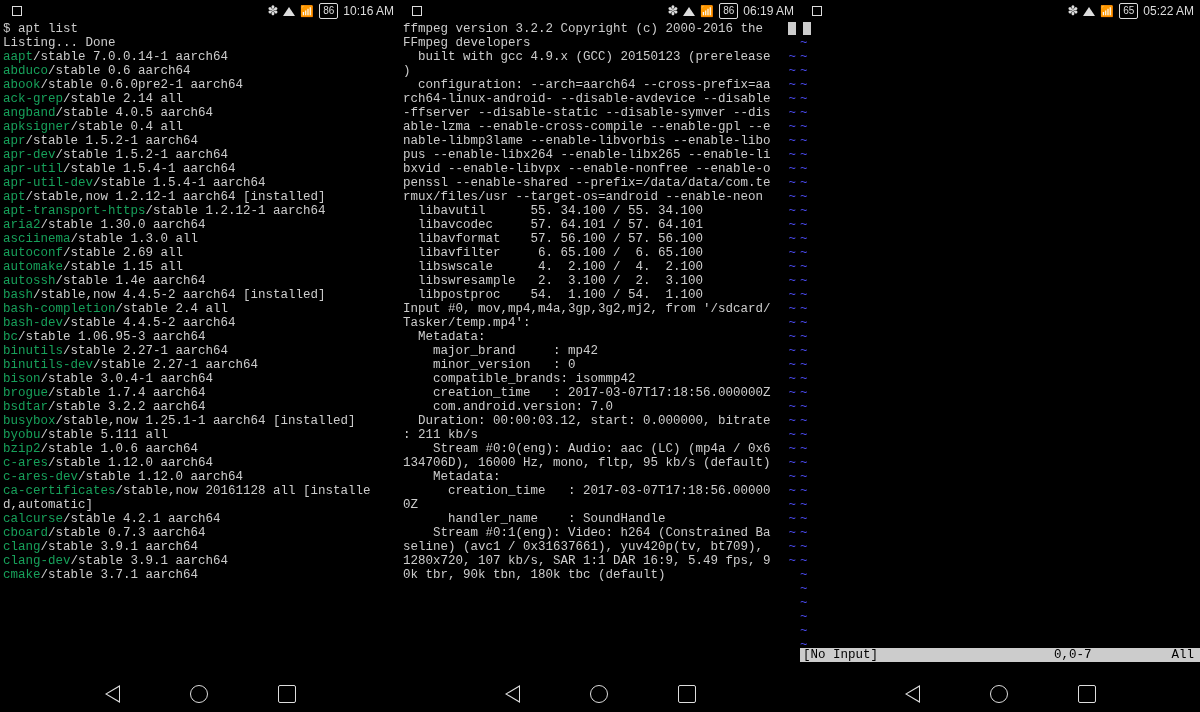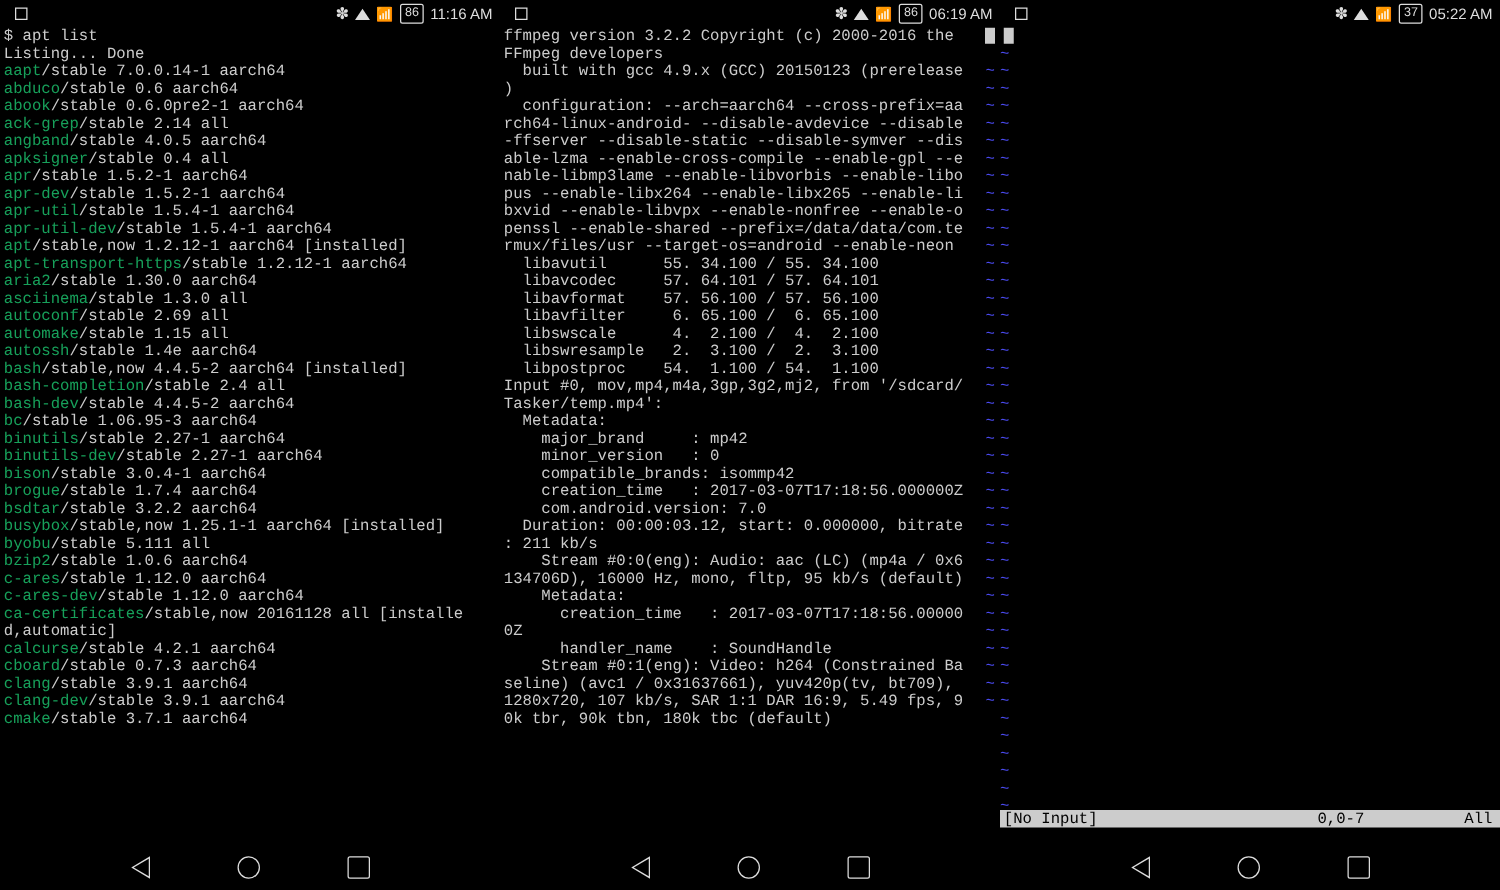--- a/index.html
+++ b/index.html
@@ -128,36 +128,36 @@
 </head>
 <body>
 
 <div class="status-bars">
   <div class="status-bar">
     <span class="left-icon"></span>
     <span class="bt"></span>
     <span class="wf"></span>
     <span class="sig"></span>
     <span class="batt">86</span>
-    <span>11:16 AM</span>
+    <span>10:16 AM</span>
   </div>
   <div class="status-bar">
     <span class="left-icon"></span>
     <span class="bt"></span>
     <span class="wf"></span>
     <span class="sig"></span>
     <span class="batt">86</span>
     <span>06:19 AM</span>
   </div>
   <div class="status-bar">
     <span class="left-icon"></span>
     <span class="bt"></span>
     <span class="wf"></span>
     <span class="sig"></span>
-    <span class="batt">37</span>
+    <span class="batt">65</span>
     <span>05:22 AM</span>
   </div>
 </div>
 
 <div class="columns">
   <div class="col" id="col1"><div><span class="txt">$ apt list</span></div><div><span class="txt">Listing... Done</span></div><div><span class="pkg">aapt</span><span class="txt">/stable 7.0.0.14-1 aarch64</span></div><div><span class="pkg">abduco</span><span class="txt">/stable 0.6 aarch64</span></div><div><span class="pkg">abook</span><span class="txt">/stable 0.6.0pre2-1 aarch64</span></div><div><span class="pkg">ack-grep</span><span class="txt">/stable 2.14 all</span></div><div><span class="pkg">angband</span><span class="txt">/stable 4.0.5 aarch64</span></div><div><span class="pkg">apksigner</span><span class="txt">/stable 0.4 all</span></div><div><span class="pkg">apr</span><span class="txt">/stable 1.5.2-1 aarch64</span></div><div><span class="pkg">apr-dev</span><span class="txt">/stable 1.5.2-1 aarch64</span></div><div><span class="pkg">apr-util</span><span class="txt">/stable 1.5.4-1 aarch64</span></div><div><span class="pkg">apr-util-dev</span><span class="txt">/stable 1.5.4-1 aarch64</span></div><div><span class="pkg">apt</span><span class="txt">/stable,now 1.2.12-1 aarch64 [installed]</span></div><div><span class="pkg">apt-transport-https</span><span class="txt">/stable 1.2.12-1 aarch64</span></div><div><span class="pkg">aria2</span><span class="txt">/stable 1.30.0 aarch64</span></div><div><span class="pkg">asciinema</span><span class="txt">/stable 1.3.0 all</span></div><div><span class="pkg">autoconf</span><span class="txt">/stable 2.69 all</span></div><div><span class="pkg">automake</span><span class="txt">/stable 1.15 all</span></div><div><span class="pkg">autossh</span><span class="txt">/stable 1.4e aarch64</span></div><div><span class="pkg">bash</span><span class="txt">/stable,now 4.4.5-2 aarch64 [installed]</span></div><div><span class="pkg">bash-completion</span><span class="txt">/stable 2.4 all</span></div><div><span class="pkg">bash-dev</span><span class="txt">/stable 4.4.5-2 aarch64</span></div><div><span class="pkg">bc</span><span class="txt">/stable 1.06.95-3 aarch64</span></div><div><span class="pkg">binutils</span><span class="txt">/stable 2.27-1 aarch64</span></div><div><span class="pkg">binutils-dev</span><span class="txt">/stable 2.27-1 aarch64</span></div><div><span class="pkg">bison</span><span class="txt">/stable 3.0.4-1 aarch64</span></div><div><span class="pkg">brogue</span><span class="txt">/stable 1.7.4 aarch64</span></div><div><span class="pkg">bsdtar</span><span class="txt">/stable 3.2.2 aarch64</span></div><div><span class="pkg">busybox</span><span class="txt">/stable,now 1.25.1-1 aarch64 [installed]</span></div><div><span class="pkg">byobu</span><span class="txt">/stable 5.111 all</span></div><div><span class="pkg">bzip2</span><span class="txt">/stable 1.0.6 aarch64</span></div><div><span class="pkg">c-ares</span><span class="txt">/stable 1.12.0 aarch64</span></div><div><span class="pkg">c-ares-dev</span><span class="txt">/stable 1.12.0 aarch64</span></div><div><span class="pkg">ca-certificates</span><span class="txt">/stable,now 20161128 all [installe</span></div><div><span class="txt">d,automatic]</span></div><div><span class="pkg">calcurse</span><span class="txt">/stable 4.2.1 aarch64</span></div><div><span class="pkg">cboard</span><span class="txt">/stable 0.7.3 aarch64</span></div><div><span class="pkg">clang</span><span class="txt">/stable 3.9.1 aarch64</span></div><div><span class="pkg">clang-dev</span><span class="txt">/stable 3.9.1 aarch64</span></div><div><span class="pkg">cmake</span><span class="txt">/stable 3.7.1 aarch64</span></div></div>
   <div class="col col2" id="col2"><div><span class="txt">ffmpeg version 3.2.2 Copyright (c) 2000-2016 the </span></div><div><span class="txt">FFmpeg developers</span></div><div><span class="txt">  built with gcc 4.9.x (GCC) 20150123 (prerelease</span></div><div><span class="txt">)</span></div><div><span class="txt">  configuration: --arch=aarch64 --cross-prefix=aa</span></div><div><span class="txt">rch64-linux-android- --disable-avdevice --disable</span></div><div><span class="txt">-ffserver --disable-static --disable-symver --dis</span></div><div><span class="txt">able-lzma --enable-cross-compile --enable-gpl --e</span></div><div><span class="txt">nable-libmp3lame --enable-libvorbis --enable-libo</span></div><div><span class="txt">pus --enable-libx264 --enable-libx265 --enable-li</span></div><div><span class="txt">bxvid --enable-libvpx --enable-nonfree --enable-o</span></div><div><span class="txt">penssl --enable-shared --prefix=/data/data/com.te</span></div><div><span class="txt">rmux/files/usr --target-os=android --enable-neon </span></div><div><span class="txt">  libavutil      55. 34.100 / 55. 34.100</span></div><div><span class="txt">  libavcodec     57. 64.101 / 57. 64.101</span></div><div><span class="txt">  libavformat    57. 56.100 / 57. 56.100</span></div><div><span class="txt">  libavfilter     6. 65.100 /  6. 65.100</span></div><div><span class="txt">  libswscale      4.  2.100 /  4.  2.100</span></div><div><span class="txt">  libswresample   2.  3.100 /  2.  3.100</span></div><div><span class="txt">  libpostproc    54.  1.100 / 54.  1.100</span></div><div><span class="txt">Input #0, mov,mp4,m4a,3gp,3g2,mj2, from '/sdcard/</span></div><div><span class="txt">Tasker/temp.mp4':</span></div><div><span class="txt">  Metadata:</span></div><div><span class="txt">    major_brand     : mp42</span></div><div><span class="txt">    minor_version   : 0</span></div><div><span class="txt">    compatible_brands: isommp42</span></div><div><span class="txt">    creation_time   : 2017-03-07T17:18:56.000000Z</span></div><div><span class="txt">    com.android.version: 7.0</span></div><div><span class="txt">  Duration: 00:00:03.12, start: 0.000000, bitrate</span></div><div><span class="txt">: 211 kb/s</span></div><div><span class="txt">    Stream #0:0(eng): Audio: aac (LC) (mp4a / 0x6</span></div><div><span class="txt">134706D), 16000 Hz, mono, fltp, 95 kb/s (default)</span></div><div><span class="txt">    Metadata:</span></div><div><span class="txt">      creation_time   : 2017-03-07T17:18:56.00000</span></div><div><span class="txt">0Z</span></div><div><span class="txt">      handler_name    : SoundHandle</span></div><div><span class="txt">    Stream #0:1(eng): Video: h264 (Constrained Ba</span></div><div><span class="txt">seline) (avc1 / 0x31637661), yuv420p(tv, bt709), </span></div><div><span class="txt">1280x720, 107 kb/s, SAR 1:1 DAR 16:9, 5.49 fps, 9</span></div><div><span class="txt">0k tbr, 90k tbn, 180k tbc (default)</span></div><div class="cursor" style="left: 388px; top: 0px;"></div><span class="tilde" style="right: 4px; top: 28px;">~</span><span class="tilde" style="right: 4px; top: 42px;">~</span><span class="tilde" style="right: 4px; top: 56px;">~</span><span class="tilde" style="right: 4px; top: 70px;">~</span><span class="tilde" style="right: 4px; top: 84px;">~</span><span class="tilde" style="right: 4px; top: 98px;">~</span><span class="tilde" style="right: 4px; top: 112px;">~</span><span class="tilde" style="right: 4px; top: 126px;">~</span><span class="tilde" style="right: 4px; top: 140px;">~</span><span class="tilde" style="right: 4px; top: 154px;">~</span><span class="tilde" style="right: 4px; top: 168px;">~</span><span class="tilde" style="right: 4px; top: 182px;">~</span><span class="tilde" style="right: 4px; top: 196px;">~</span><span class="tilde" style="right: 4px; top: 210px;">~</span><span class="tilde" style="right: 4px; top: 224px;">~</span><span class="tilde" style="right: 4px; top: 238px;">~</span><span class="tilde" style="right: 4px; top: 252px;">~</span><span class="tilde" style="right: 4px; top: 266px;">~</span><span class="tilde" style="right: 4px; top: 280px;">~</span><span class="tilde" style="right: 4px; top: 294px;">~</span><span class="tilde" style="right: 4px; top: 308px;">~</span><span class="tilde" style="right: 4px; top: 322px;">~</span><span class="tilde" style="right: 4px; top: 336px;">~</span><span class="tilde" style="right: 4px; top: 350px;">~</span><span class="tilde" style="right: 4px; top: 364px;">~</span><span class="tilde" style="right: 4px; top: 378px;">~</span><span class="tilde" style="right: 4px; top: 392px;">~</span><span class="tilde" style="right: 4px; top: 406px;">~</span><span class="tilde" style="right: 4px; top: 420px;">~</span><span class="tilde" style="right: 4px; top: 434px;">~</span><span class="tilde" style="right: 4px; top: 448px;">~</span><span class="tilde" style="right: 4px; top: 462px;">~</span><span class="tilde" style="right: 4px; top: 476px;">~</span><span class="tilde" style="right: 4px; top: 490px;">~</span><span class="tilde" style="right: 4px; top: 504px;">~</span><span class="tilde" style="right: 4px; top: 518px;">~</span><span class="tilde" style="right: 4px; top: 532px;">~</span></div>
   <div class="col col3" id="col3"><div class="cursor" style="left: 3px; top: 0px;"></div><div class="tilde" style="position: absolute; left: 0px; top: 14px;">~</div><div class="tilde" style="position: absolute; left: 0px; top: 28px;">~</div><div class="tilde" style="position: absolute; left: 0px; top: 42px;">~</div><div class="tilde" style="position: absolute; left: 0px; top: 56px;">~</div><div class="tilde" style="position: absolute; left: 0px; top: 70px;">~</div><div class="tilde" style="position: absolute; left: 0px; top: 84px;">~</div><div class="tilde" style="position: absolute; left: 0px; top: 98px;">~</div><div class="tilde" style="position: absolute; left: 0px; top: 112px;">~</div><div class="tilde" style="position: absolute; left: 0px; top: 126px;">~</div><div class="tilde" style="position: absolute; left: 0px; top: 140px;">~</div><div class="tilde" style="position: absolute; left: 0px; top: 154px;">~</div><div class="tilde" style="position: absolute; left: 0px; top: 168px;">~</div><div class="tilde" style="position: absolute; left: 0px; top: 182px;">~</div><div class="tilde" style="position: absolute; left: 0px; top: 196px;">~</div><div class="tilde" style="position: absolute; left: 0px; top: 210px;">~</div><div class="tilde" style="position: absolute; left: 0px; top: 224px;">~</div><div class="tilde" style="position: absolute; left: 0px; top: 238px;">~</div><div class="tilde" style="position: absolute; left: 0px; top: 252px;">~</div><div class="tilde" style="position: absolute; left: 0px; top: 266px;">~</div><div class="tilde" style="position: absolute; left: 0px; top: 280px;">~</div><div class="tilde" style="position: absolute; left: 0px; top: 294px;">~</div><div class="tilde" style="position: absolute; left: 0px; top: 308px;">~</div><div class="tilde" style="position: absolute; left: 0px; top: 322px;">~</div><div class="tilde" style="position: absolute; left: 0px; top: 336px;">~</div><div class="tilde" style="position: absolute; left: 0px; top: 350px;">~</div><div class="tilde" style="position: absolute; left: 0px; top: 364px;">~</div><div class="tilde" style="position: absolute; left: 0px; top: 378px;">~</div><div class="tilde" style="position: absolute; left: 0px; top: 392px;">~</div><div class="tilde" style="position: absolute; left: 0px; top: 406px;">~</div><div class="tilde" style="position: absolute; left: 0px; top: 420px;">~</div><div class="tilde" style="position: absolute; left: 0px; top: 434px;">~</div><div class="tilde" style="position: absolute; left: 0px; top: 448px;">~</div><div class="tilde" style="position: absolute; left: 0px; top: 462px;">~</div><div class="tilde" style="position: absolute; left: 0px; top: 476px;">~</div><div class="tilde" style="position: absolute; left: 0px; top: 490px;">~</div><div class="tilde" style="position: absolute; left: 0px; top: 504px;">~</div><div class="tilde" style="position: absolute; left: 0px; top: 518px;">~</div><div class="tilde" style="position: absolute; left: 0px; top: 532px;">~</div><div class="tilde" style="position: absolute; left: 0px; top: 546px;">~</div><div class="tilde" style="position: absolute; left: 0px; top: 560px;">~</div><div class="tilde" style="position: absolute; left: 0px; top: 574px;">~</div><div class="tilde" style="position: absolute; left: 0px; top: 588px;">~</div><div class="tilde" style="position: absolute; left: 0px; top: 602px;">~</div><div class="tilde" style="position: absolute; left: 0px; top: 616px;">~</div></div>
 </div>
 

